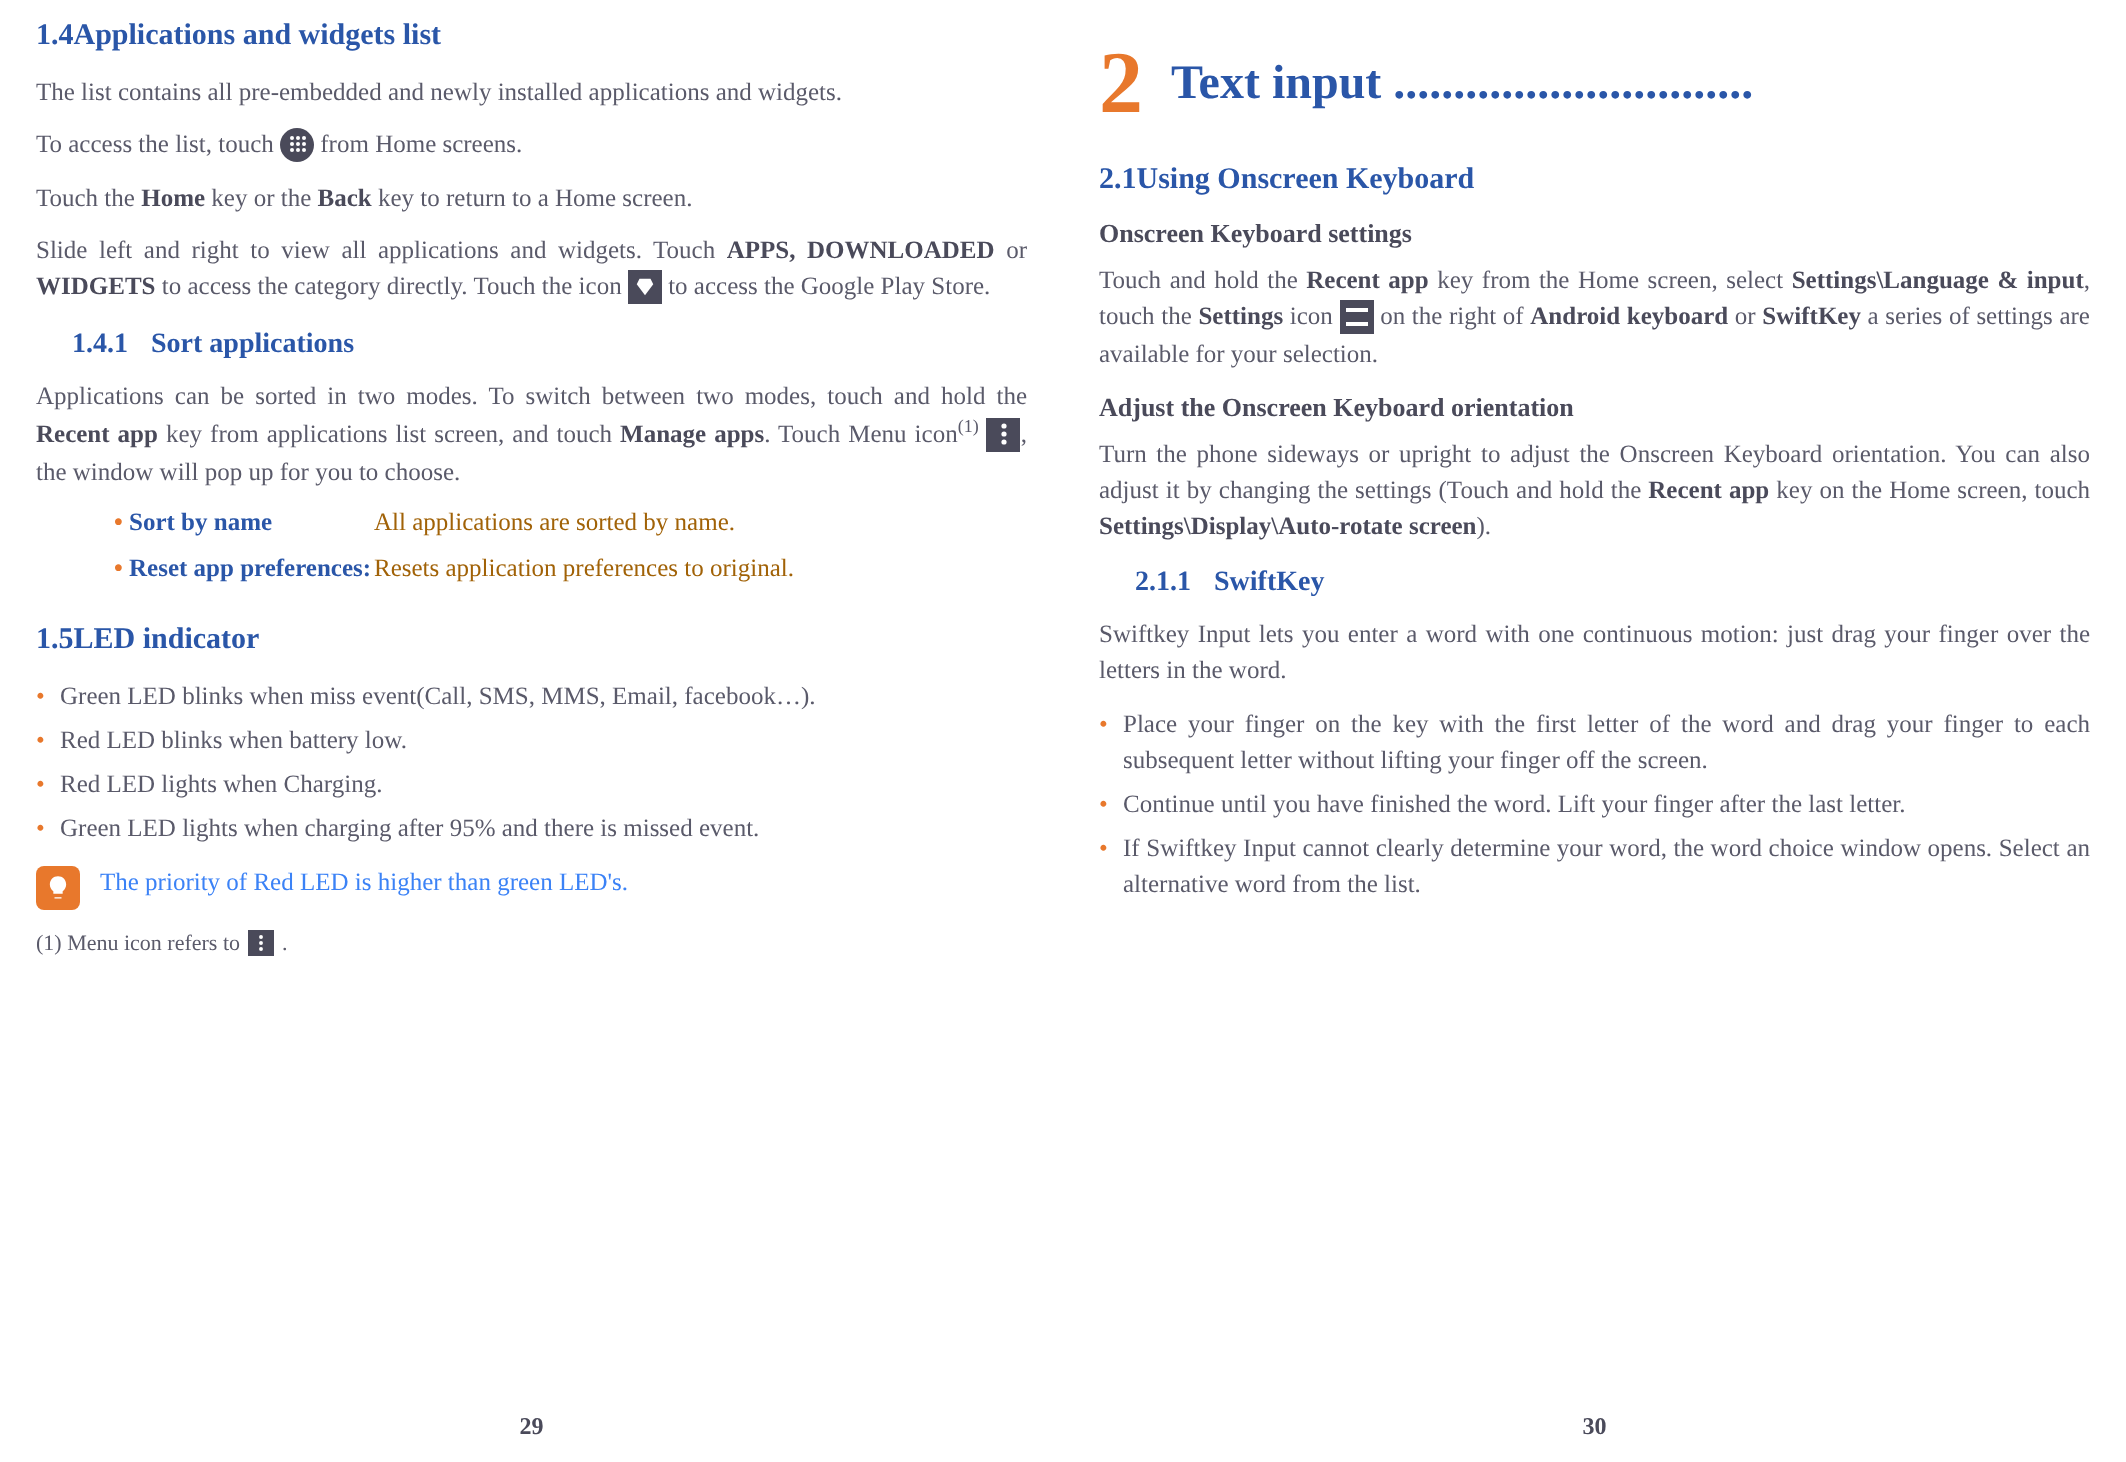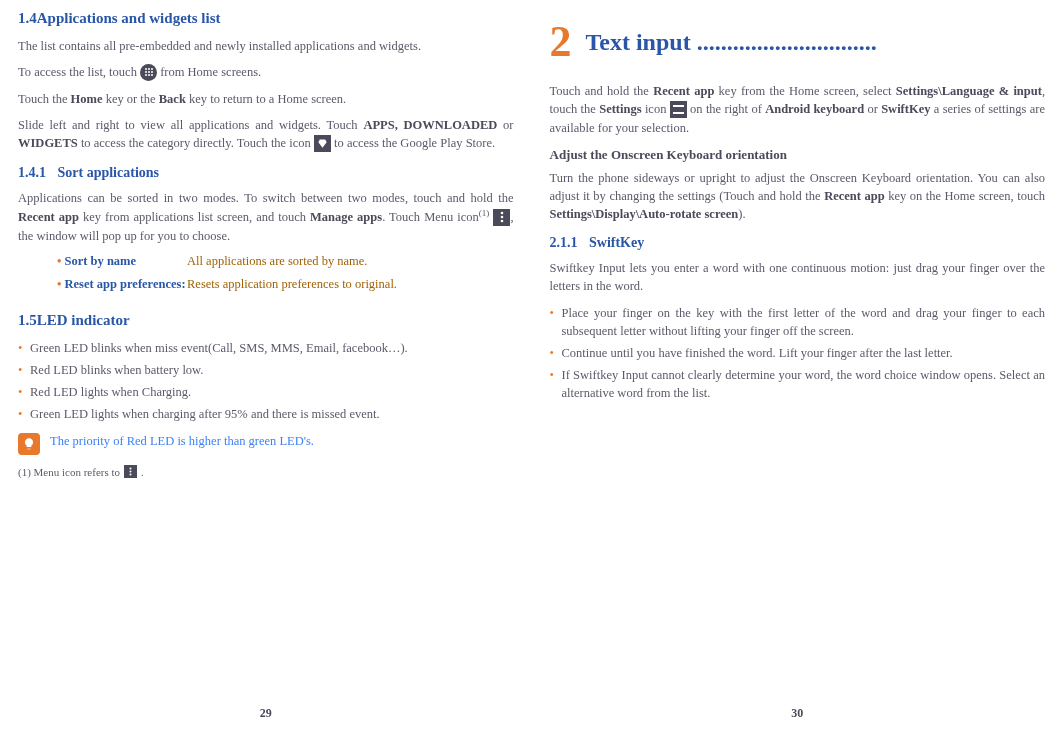--- a/index.html
+++ b/index.html
@@ -35,21 +35,21 @@
       font-weight: bold;
       margin-bottom: 10px;
       display: flex;
       align-items: baseline;
     }
     h2 .num { flex-shrink: 0; }
     h3 {
       color: #2a56a8;
       font-size: 14px;
       font-weight: bold;
-      margin: 12px 0 8px 0;
+      margin: 12px 0 8px 18px;
     }
     h3 .num { margin-right: 8px; }
     h4 {
       color: #4a4a5a;
       font-size: 13px;
       font-weight: bold;
       margin: 10px 0 6px 0;
     }
     p {
       font-size: 12.5px;
@@ -298,21 +298,26 @@
 </div>
 
 <div class="page page-right">
   <div class="page-content">
 
     <div class="chapter-header">
       <div class="chapter-num">2</div>
       <div class="chapter-title">Text input ..............................</div>
     </div>
 
-
+    <h2>
+      <span class="num">2.1</span>
+      <span>Using Onscreen Keyboard</span>
+    </h2>
+
+    <h4>Onscreen Keyboard settings</h4>
 
     <p>
       <span>Touch and hold the </span><span class="b">Recent app</span><span> key from the Home screen, select </span><span class="b">Settings\Language &amp; input</span><span>, touch the </span><span class="b">Settings</span><span> icon </span>
       <span class="sliders-icon"></span>
       <span> on the right of </span><span class="b">Android keyboard</span><span> or </span><span class="b">SwiftKey</span><span> a series of settings are available for your selection.</span>
     </p>
 
     <h4>Adjust the Onscreen Keyboard orientation</h4>
 
     <p>

